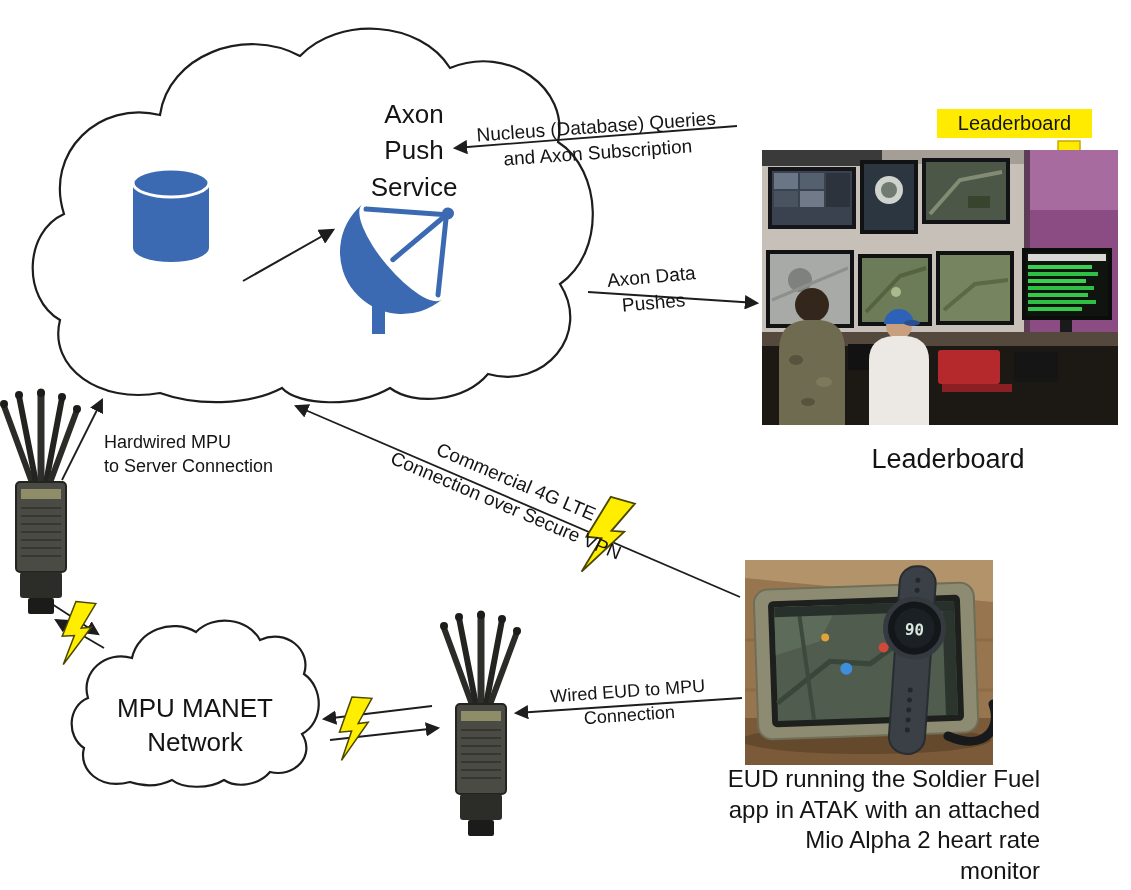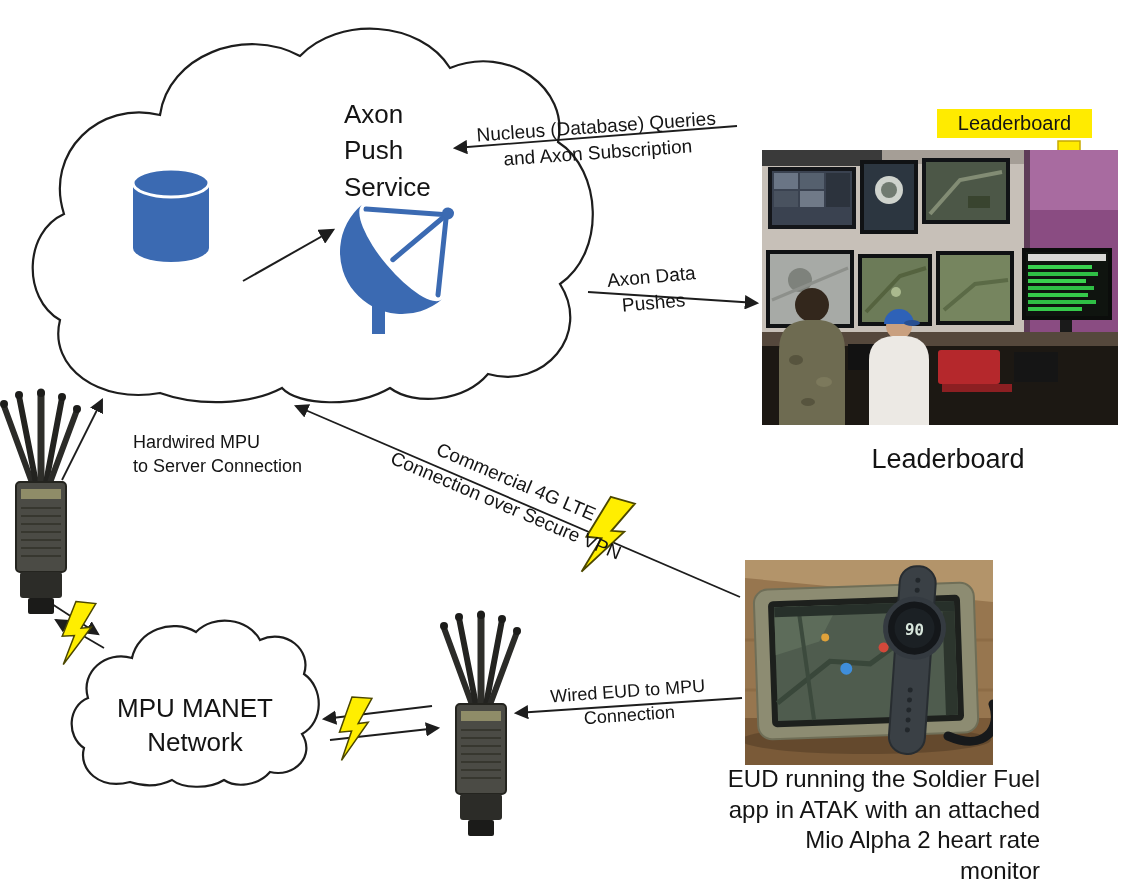--- a/index.html
+++ b/index.html
@@ -224,32 +224,32 @@
         <circle cx="913" cy="628" r="29" fill="#14171a" stroke="#343a40" stroke-width="5"></circle>
         <circle cx="913" cy="628" r="20" fill="#1b2024"></circle>
         <text x="913" y="635" text-anchor="middle" font-family="DejaVu Sans Mono, monospace" font-size="16" font-weight="bold" fill="#d8e6dc">90</text>
       </g>
 
       <path d="M948 736 C985 752 1002 728 993 704" stroke="#17191b" stroke-width="9" fill="none" stroke-linecap="round"></path>
     </g>
   </svg>
 
 
-  <div class="label" style="left:344px; top:96px; width:140px; font-size:26px; line-height:1.4; text-align:left;">Axon
+  <div class="label" style="left:344px; top:96px; width:140px; font-size:26px; line-height:1.4; text-align:center;">Axon
 Push
 Service</div>
 
 
   <div class="label" style="left:452px; top:114px; width:290px; font-size:19px; line-height:1.35; text-align:center; transform:rotate(-4deg);">Nucleus (Database) Queries
 and Axon Subscription</div>
 
   <div class="label" style="left:595px; top:264px; width:115px; font-size:19px; line-height:1.35; text-align:center; transform:rotate(-5deg);">Axon Data
 Pushes</div>
 
-  <div class="label" style="left:104px; top:430px; width:195px; font-size:18px; line-height:1.35; text-align:left;margin-left:29px;">Hardwired MPU
+  <div class="label" style="left:104px; top:430px; width:195px; font-size:18px; line-height:1.35; text-align:left;">Hardwired MPU
 to Server Connection</div>
 
   <div class="label" style="left:356px; top:468px; width:310px; font-size:19px; line-height:1.35; text-align:center; transform:rotate(23deg);">Commercial 4G LTE
 Connection over Secure VPN</div>
 
   <div class="label" style="left:95px; top:692px; width:200px; font-size:26px; line-height:1.3; text-align:center;">MPU MANET
 Network</div>
 
   <div class="label" style="left:536px; top:679px; width:185px; font-size:18px; line-height:1.35; text-align:center; transform:rotate(-4deg);">Wired EUD to MPU
 Connection</div>

